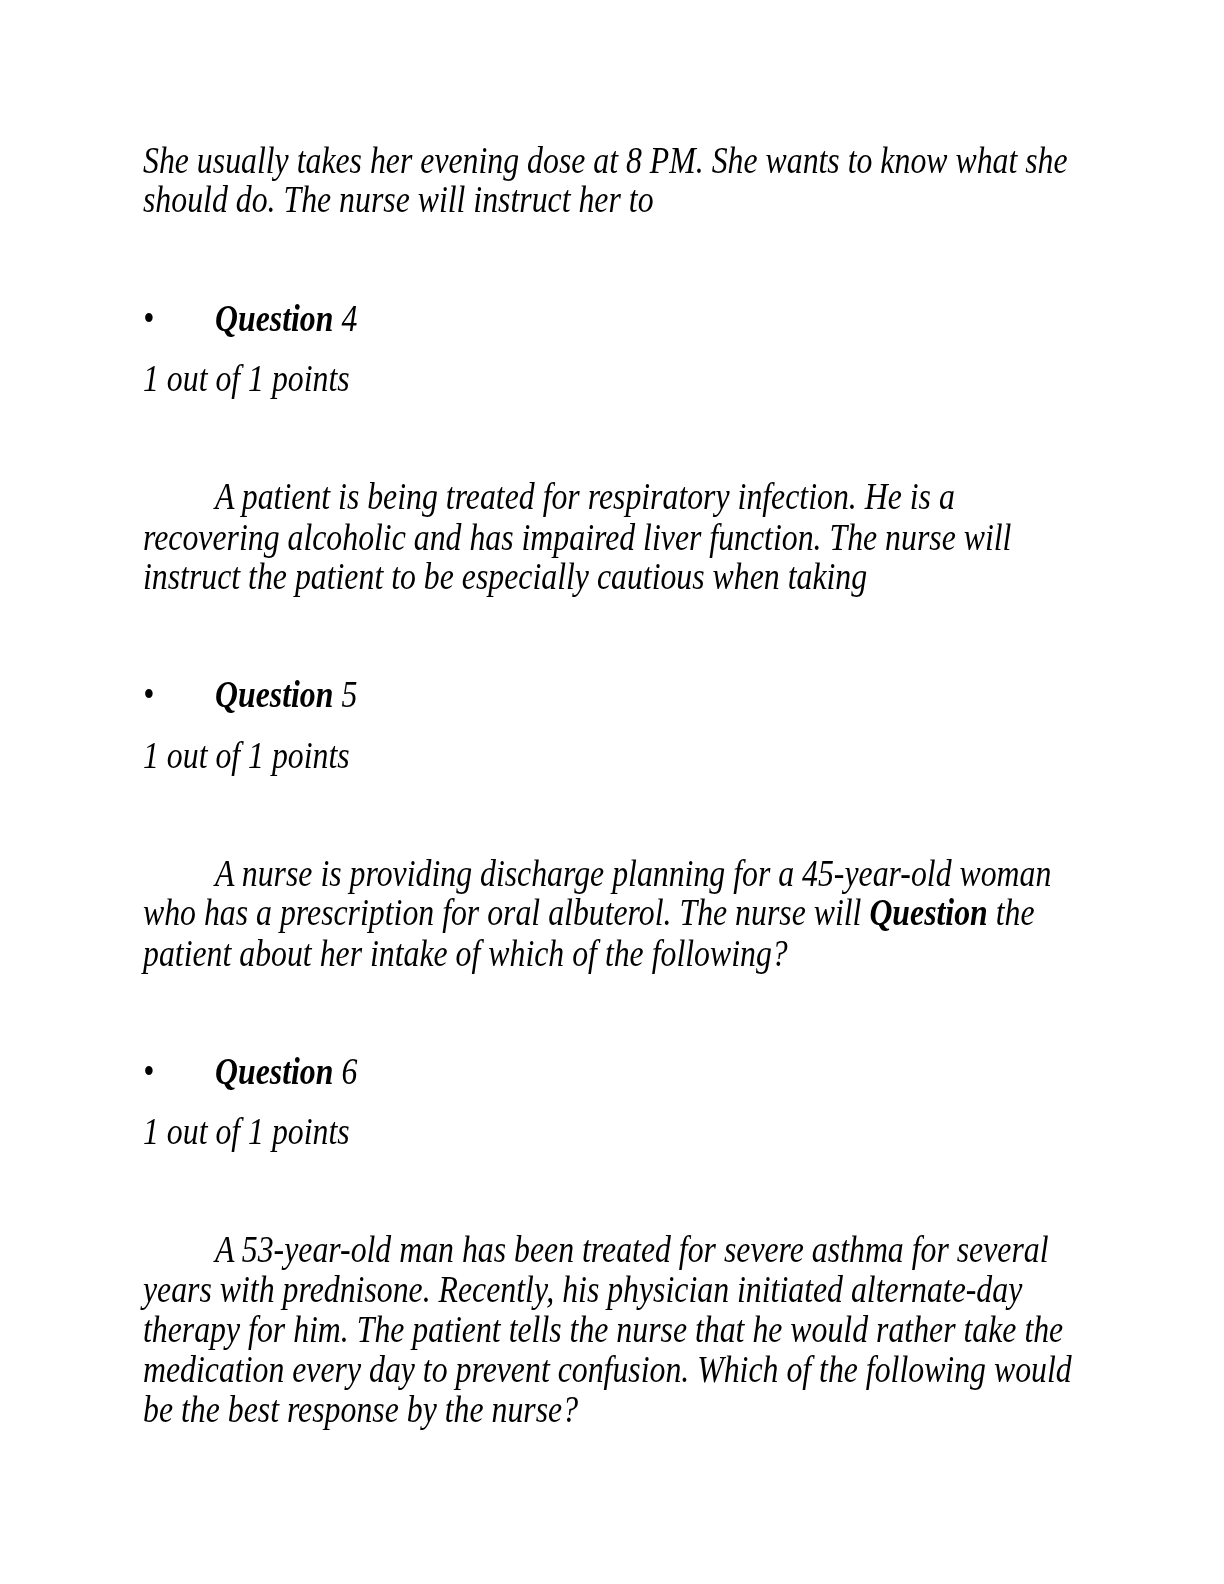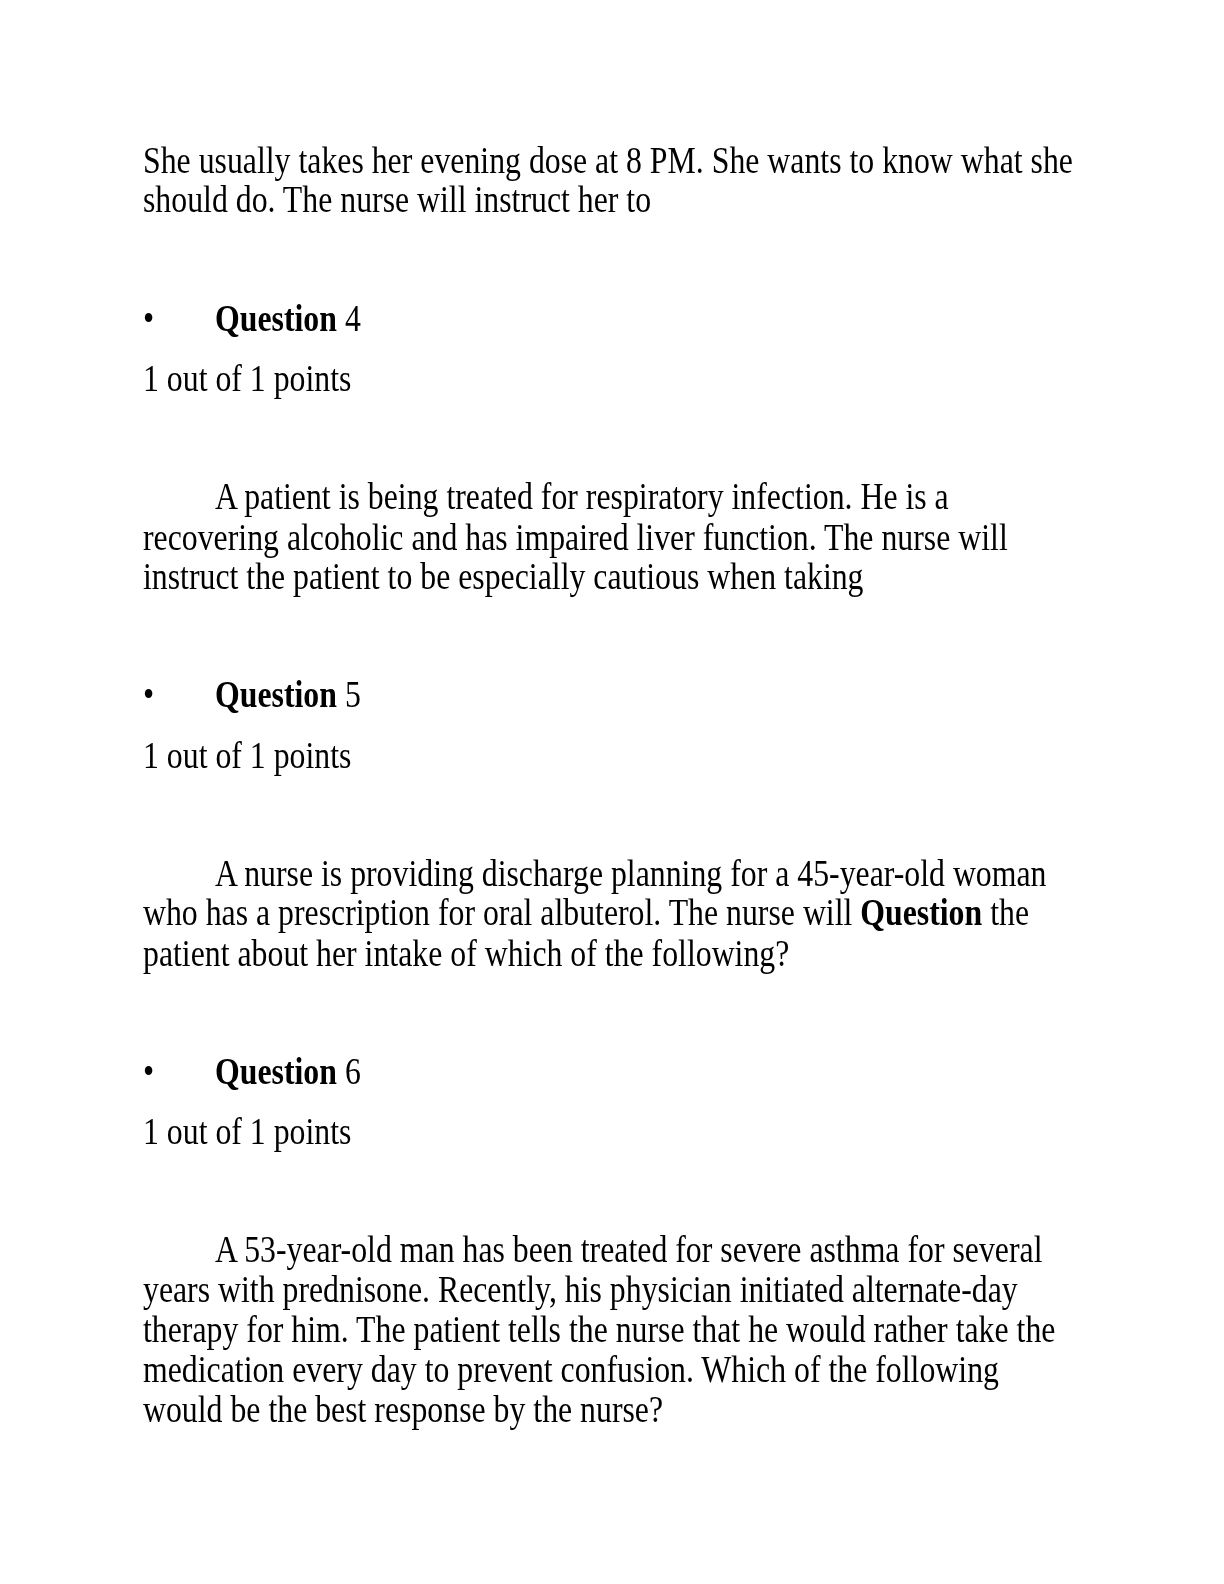--- a/index.html
+++ b/index.html
@@ -7,20 +7,21 @@
   body {
     width:1224px; height:1584px;
     overflow:hidden;
     font-family:"Liberation Serif","DejaVu Serif",serif;
   }
   .sheet {
     position:relative;
     width:1224px; height:1584px;
     background:#ffffff;
     color:#000000;
+    font-style:italic;
   }
   
   .content {
     position:absolute;
     left:143px; top:0;
     width:934px;
     padding-top:117px;
     transform:scaleY(1.2);
     transform-origin:0 0;
     font-size:31.8px;

